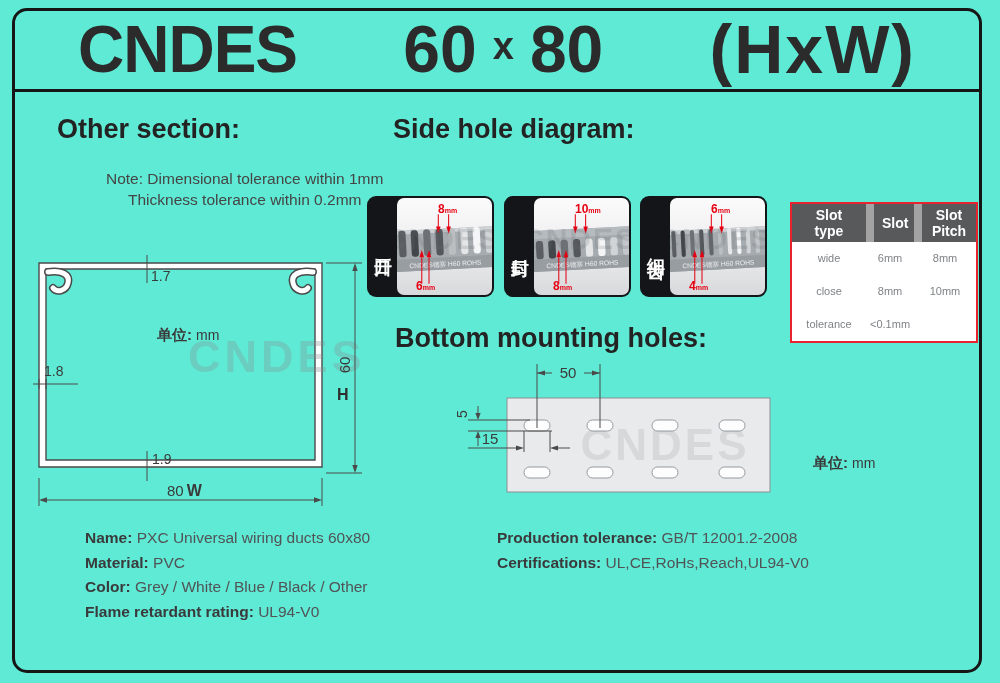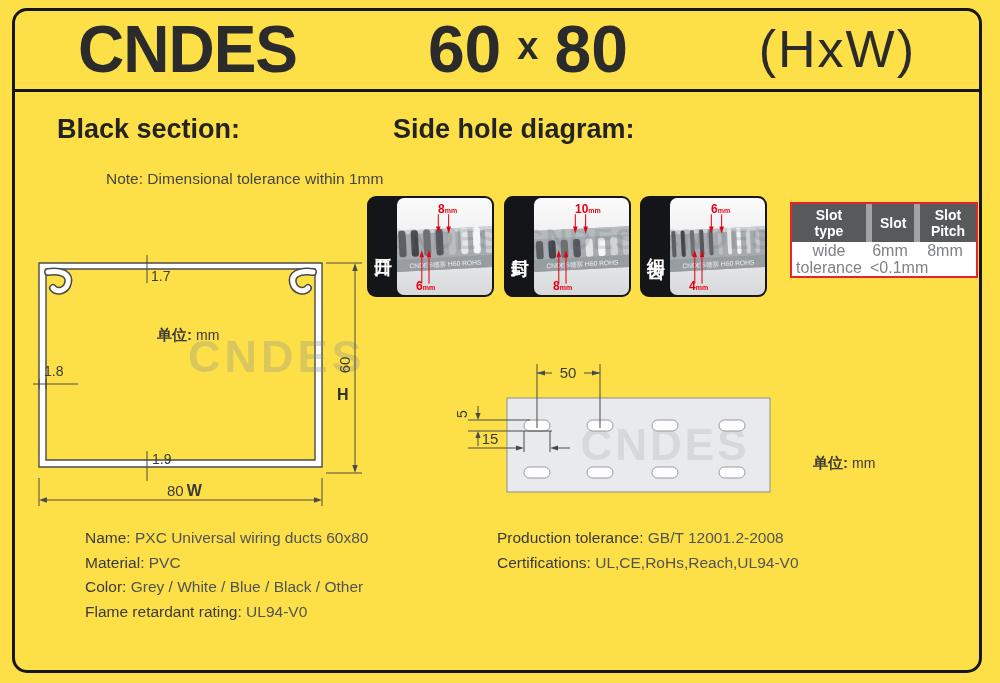--- a/index.html
+++ b/index.html
@@ -1,27 +1,27 @@
 <!DOCTYPE html>
 <html><head>
 <meta charset="utf-8">
 <style>
   html,body{margin:0;padding:0;background:#fff;}
-  .page{position:relative;width:1000px;height:683px;background:#fde047;
+  .page{position:relative;width:1000px;height:683px;background:#5eead4;
         font-family:"Liberation Sans","DejaVu Sans",sans-serif;color:#2b2b2b;overflow:hidden;}
   .outer-box{position:absolute;left:12px;top:8px;width:964px;height:659px;
              border:3px solid #161616;border-radius:15px;pointer-events:none;}
   .divider{position:absolute;left:12px;top:89px;width:970px;height:3px;background:#161616;}
   .header-row{position:absolute;left:12px;top:10px;width:970px;height:78px;
               display:flex;align-items:center;justify-content:space-between;padding:0 66px;box-sizing:border-box;}
   .brand{font-size:64px;font-weight:bold;letter-spacing:-1px;transform:scaleY(1.05);}
   .size-group{display:flex;align-items:center;}
   .size-num{font-size:66px;font-weight:bold;}
   .size-x{font-size:38px;font-weight:bold;margin:0 16px 6px 16px;}
-  .suffix{font-size:52px;font-weight:400;letter-spacing:2px;}
+  .suffix{font-size:68px;font-weight:700;letter-spacing:2px;}
   .h2{position:absolute;font-size:27px;font-weight:bold;color:#232323;}
   .note{position:absolute;left:62px;top:168px;font-size:15.5px;line-height:21px;color:#454545;margin-left:44px;}
   .note .l2{padding-left:22px;}
   svg text{font-family:"Liberation Sans","DejaVu Sans",sans-serif;}
   
   .card{position:absolute;top:196px;width:127px;height:101px;background:#141518;
         border-radius:9px;display:flex;box-sizing:border-box;padding:2px;}
   .card-label{width:28px;display:flex;align-items:center;justify-content:center;
               color:#fff;font-weight:bold;font-size:18px;writing-mode:vertical-rl;
               text-orientation:upright;letter-spacing:3px;}
@@ -29,26 +29,26 @@
               background:linear-gradient(180deg,#fbfbfc 0%,#ececee 55%,#d7d9db 100%);}
   .card-photo .pm{position:absolute;right:-8px;top:24px;font-size:30px;font-weight:bold;
                   color:rgba(105,110,115,0.20);letter-spacing:2px;}
   .rdim{position:absolute;color:#e60012;font-weight:bold;line-height:1;white-space:nowrap;}
   .rdim b{font-size:12px;} .rdim i{font-style:normal;font-size:7px;}
   .rdim.t{top:2px;left:41px;} .rdim.b{bottom:2px;left:19px;}
   
   .slot-table{position:absolute;left:790px;top:202px;border-collapse:separate;border-spacing:0;
               border:2px solid #e8232e;background:#fff;table-layout:fixed;width:188px;}
   .slot-table th{background:#58595b;color:#fff;font-size:14px;font-weight:bold;padding:3px 8px;}
-  .slot-table th + th{border-left:6px solid #a3a3a3;}
-  .slot-table td{color:#7f8285;font-size:16px;text-align:center;height:17px;line-height:17px;padding:0;}
+  .slot-table th + th{border-left:8px solid #a3a3a3;}
+  .slot-table td{color:#7f8285;font-size:11px;text-align:center;height:17px;line-height:17px;padding:8px;}
   .slot-table td.tol{text-align:left;padding-left:4px;}
   
   .specs{position:absolute;font-size:15.5px;line-height:24.5px;white-space:nowrap;}
-  .specs .lab{font-weight:normal;color:#3a3a3c;margin-top:32px;}
+  .specs .lab{font-weight:bold;color:#3a3a3c;margin-top:32px;}
   .specs .val{color:#515356;}
   .specs-left{left:85px;top:526px;}
   .specs-right{left:497px;top:526px;}
 </style>
 </head>
 <body>
 
 <div class="page">
   <div class="outer-box"></div>
 
@@ -56,25 +56,27 @@
     <span class="brand">CNDES</span>
     <span class="size-group">
       <span class="size-num">60</span>
       <span class="size-x">x</span>
       <span class="size-num">80</span>
     </span>
     <span class="suffix">(HxW)</span>
   </div>
   <div class="divider"></div>
 
-  <div class="h2" style="left:57px;top:114px;">Black section:</div>
+  <div class="h2" style="left:57px;top:114px;">Other section:</div>
   <div class="h2" style="left:393px;top:114px;">Side hole diagram:</div>
+  <div class="h2" style="left:395px;top:323px;">Bottom mounting holes:</div>
 
   <div class="note">
     <div>Note: Dimensional tolerance within 1mm</div>
+    <div class="l2">Thickness tolerance within 0.2mm</div>
   </div>
 
   <svg style="position:absolute;left:25px;top:245px;" width="360" height="270" viewBox="0 0 360 270">
 
     <path d="M14,18 H297 V222 H14 Z M21,24 H290 V215 H21 Z" fill="#ffffff" fill-rule="evenodd" stroke="#4a4a4a" stroke-width="1.4"></path>
 
     <path d="M23,27 C38,25 45,30 43,38 C41,46 32,48 28,43" fill="none" stroke="#4a4a4a" stroke-width="8" stroke-linecap="round"></path>
     <path d="M23,27 C38,25 45,30 43,38 C41,46 32,48 28,43" fill="none" stroke="#ffffff" stroke-width="5" stroke-linecap="round"></path>
 
     <g transform="translate(311,0) scale(-1,1)">
@@ -218,20 +220,25 @@
         <th>Slot Pitch</th>
       </tr>
     </thead>
     <tbody>
       <tr>
         <td>wide</td>
         <td>6mm</td>
         <td>8mm</td>
       </tr>
       <tr>
+        <td>close</td>
+        <td>8mm</td>
+        <td>10mm</td>
+      </tr>
+      <tr>
         <td>tolerance</td>
         <td class="tol" colspan="2">&lt;0.1mm</td>
       </tr>
     </tbody>
   </table>
 
   <svg style="position:absolute;left:440px;top:352px;" width="450" height="150" viewBox="0 0 450 150">
     <rect x="67" y="46" width="263" height="94" fill="#e9eaeb" stroke="#8a8f94" stroke-width="1"></rect>
     <text x="225" y="108" font-size="44" font-weight="bold" fill="#d6d8da" text-anchor="middle" letter-spacing="3">CNDES</text>
     <g fill="#fdfdfd" stroke="#8a8f94" stroke-width="0.9">

